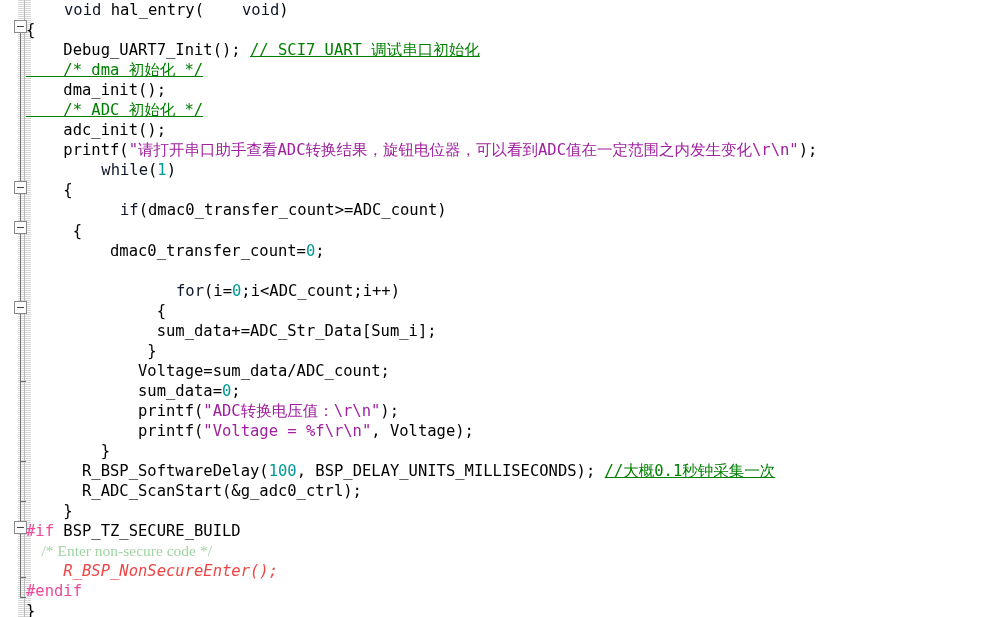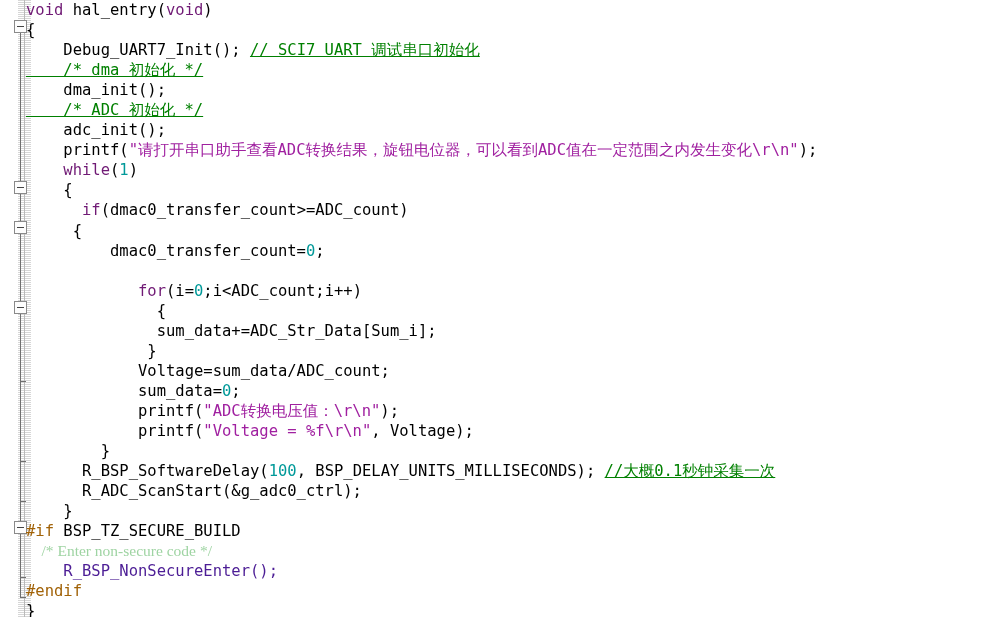--- a/index.html
+++ b/index.html
@@ -101,27 +101,27 @@
     line-height: 20.05px;
     white-space: pre;
     color: #000000;
   }
   .line {
     height: 20.05px;
     white-space: pre;
   }
 
   
-  .kw       { color: #701a75; }   
+  .kw       { color: #0f172a; margin-left: 38px; }   
   .num      { color: #009999; }   
   .str      { color: #a020a0; }   
   .cmt      { color: #008000; text-decoration: underline; }   
-  .pp       { color: #a16207; }   
+  .pp       { color: #ec4899; }   
   .dim-cmt  { color: #9fd4a3; font-family: Liberation Serif, serif; }   
-  .dim      { color: #4c1d95; }   
+  .dim      { color: #ef4444; font-style: italic; }   
   .plain    { color: #000000; }
 </style>
 </head>
 <body>
 
 <div id="editor">
 
   <div class="gutter">
     <div class="gutter-strip"></div>
     <div class="gutter-sep"></div>

